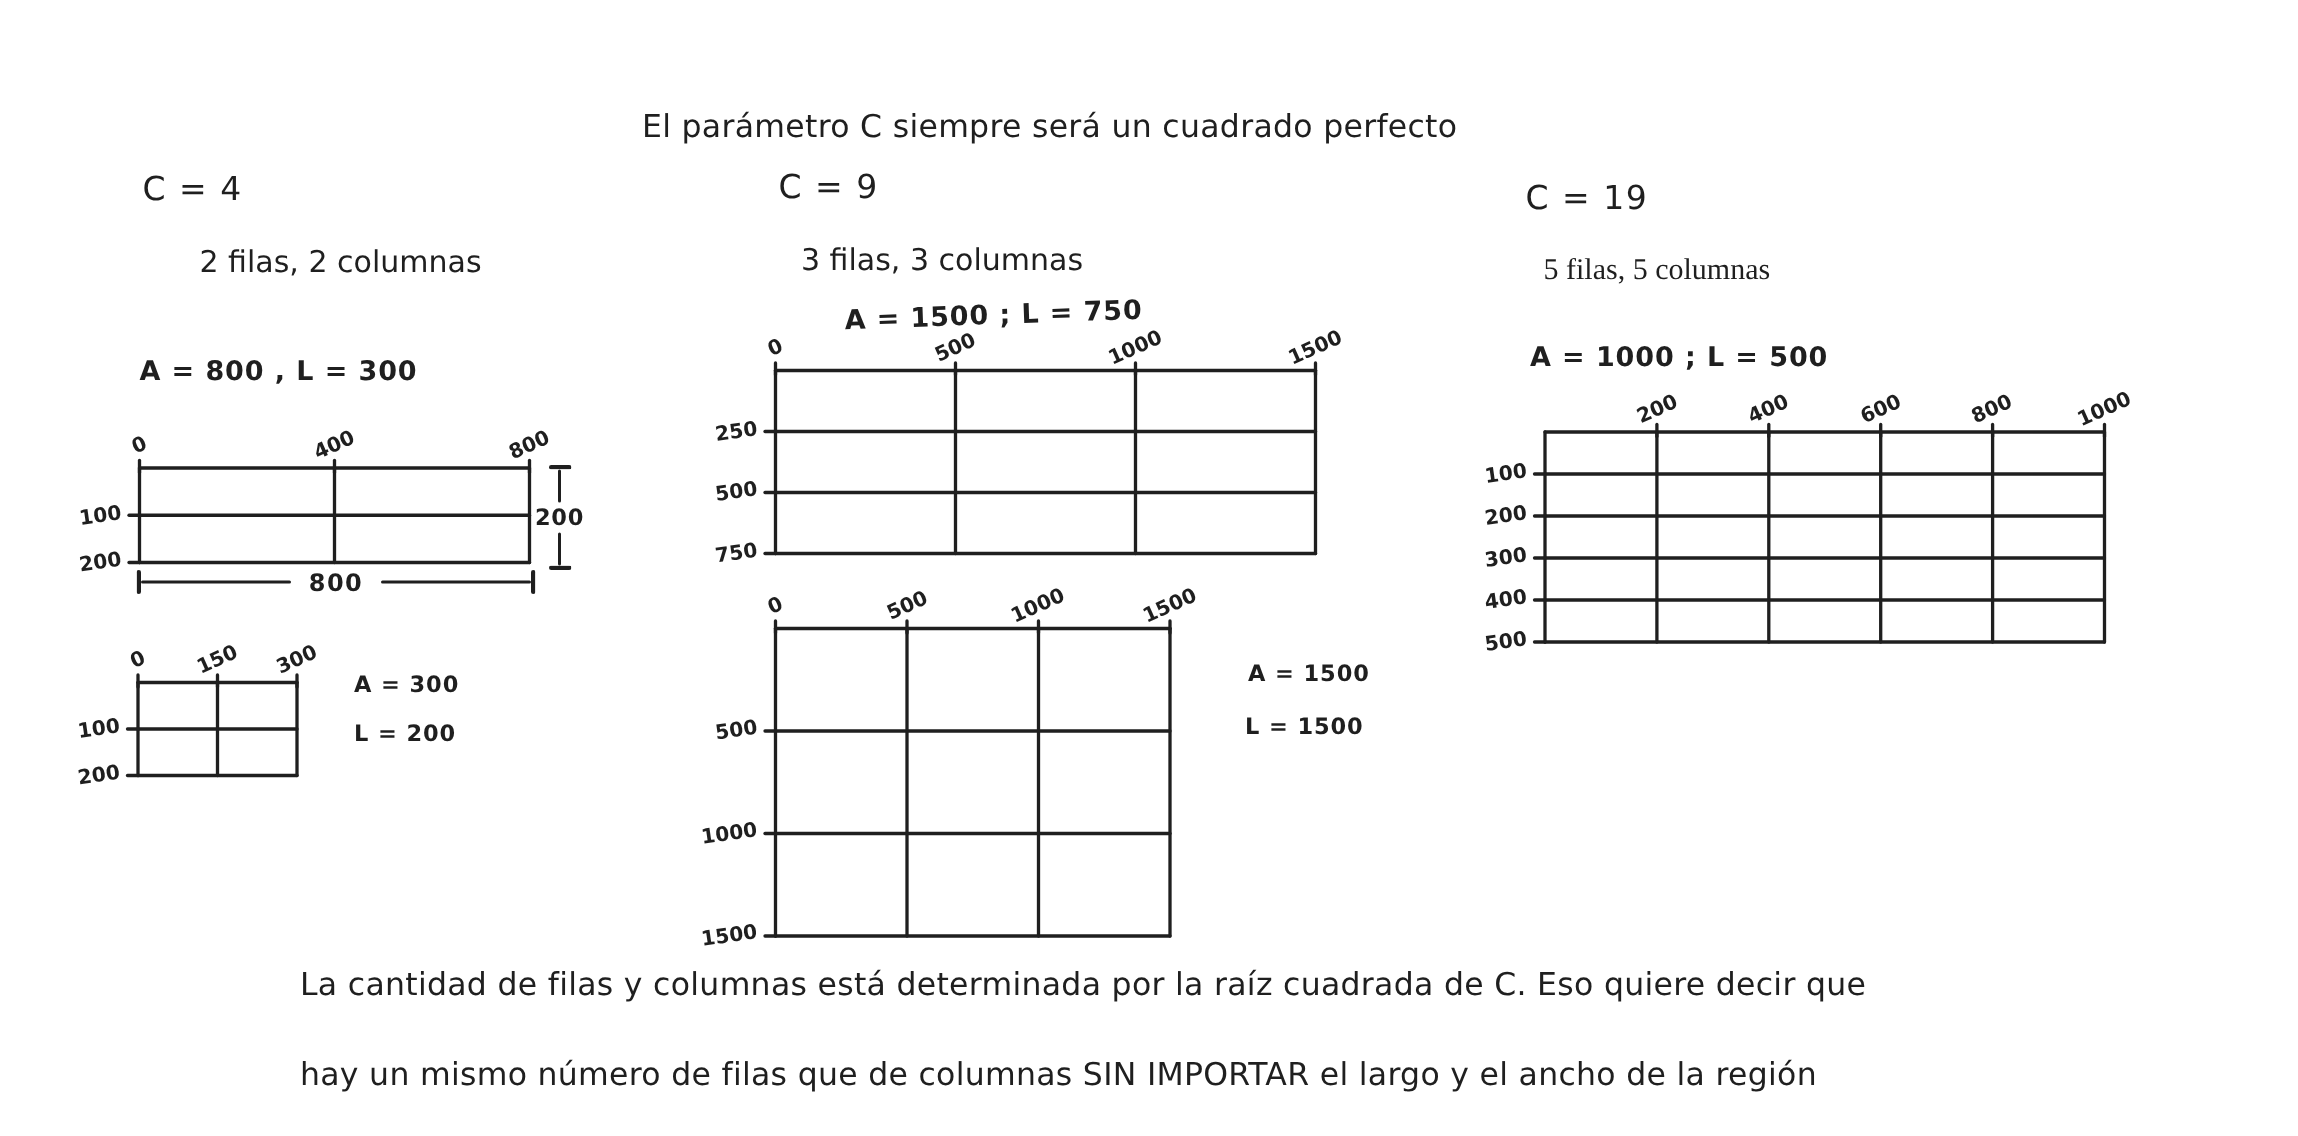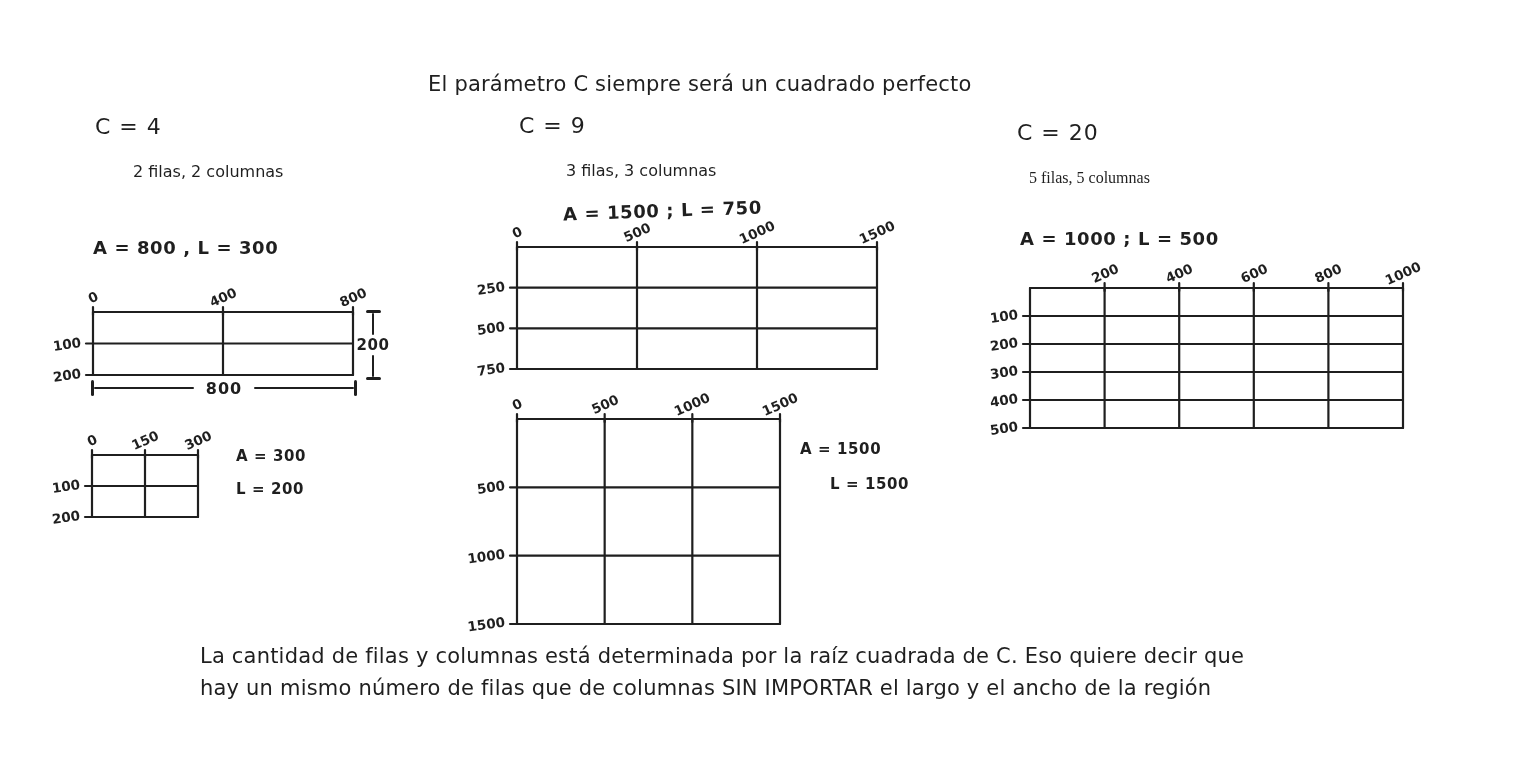--- a/index.html
+++ b/index.html
@@ -7,21 +7,21 @@
   body {
     position:relative;
     background:#ffffff;
     color:#1f1f1f;
     font-family:"DejaVu Sans", sans-serif;
     overflow:hidden;
   }
   .abs { position:absolute; white-space:nowrap; }
   .title { font-size:21px; letter-spacing:0.2px; }
   .c-label { font-size:22px; letter-spacing:1px; }
-  .caption { font-size:16px; }
+  .caption { font-size:20px; }
   .formula { font-size:18px; font-weight:bold; letter-spacing:0.6px; }
   .side-formula { font-size:15px; font-weight:bold; letter-spacing:0.6px; }
   .footer-line { font-size:21px; letter-spacing:0.2px; }
 
   .diagram { position:absolute; }
   .diagram svg { position:absolute; left:0; top:0; overflow:visible; }
   .tick {
     position:absolute;
     font-size:13.5px;
     font-weight:bold;
@@ -107,21 +107,21 @@
       <line x1="106" y1="-5" x2="106" y2="3" stroke="#1f1f1f" stroke-width="2.2" stroke-linecap="round"></line>
       <line x1="-7" y1="31" x2="0" y2="31" stroke="#1f1f1f" stroke-width="2.2" stroke-linecap="round"></line>
       <line x1="-7" y1="62" x2="0" y2="62" stroke="#1f1f1f" stroke-width="2.2" stroke-linecap="round"></line>
     </svg>
   </div>
 
 <div class="abs side-formula" style="left:236px; top:447px;">A = 300</div>
 <div class="abs side-formula" style="left:236px; top:480px;">L = 200</div>
 
 <div class="abs c-label" style="left:519px; top:113px;">C = 9</div>
-<div class="abs caption" style="left:566px; top:161px;text-align:center;">3 filas, 3 columnas</div>
+<div class="abs caption" style="left:534px; top:161px;text-align:center;">3 filas, 3 columnas</div>
 <div class="abs formula" style="left:563px; top:200px; transform:rotate(-2deg);">A = 1500 ;   L = 750</div>
 
 <div class="diagram" style="left:517px; top:247px; width:360px; height:122px;">
     <span class="tick tick-x" style="left: 0px;">0</span>
     <span class="tick tick-x" style="left: 120px;">500</span>
     <span class="tick tick-x" style="left: 240px;">1000</span>
     <span class="tick tick-x" style="left: 360px;">1500</span>
     <span class="tick tick-y" style="top: 40.6667px;">250</span>
     <span class="tick tick-y" style="top: 81.3333px;">500</span>
     <span class="tick tick-y" style="top: 122px;">750</span>
@@ -164,24 +164,24 @@
       <line x1="0" y1="-5" x2="0" y2="3" stroke="#1f1f1f" stroke-width="2.2" stroke-linecap="round"></line>
       <line x1="87.66666666666666" y1="-5" x2="87.66666666666666" y2="3" stroke="#1f1f1f" stroke-width="2.2" stroke-linecap="round"></line>
       <line x1="175.33333333333331" y1="-5" x2="175.33333333333331" y2="3" stroke="#1f1f1f" stroke-width="2.2" stroke-linecap="round"></line>
       <line x1="263" y1="-5" x2="263" y2="3" stroke="#1f1f1f" stroke-width="2.2" stroke-linecap="round"></line>
       <line x1="-7" y1="68.33333333333333" x2="0" y2="68.33333333333333" stroke="#1f1f1f" stroke-width="2.2" stroke-linecap="round"></line>
       <line x1="-7" y1="136.66666666666666" x2="0" y2="136.66666666666666" stroke="#1f1f1f" stroke-width="2.2" stroke-linecap="round"></line>
       <line x1="-7" y1="205" x2="0" y2="205" stroke="#1f1f1f" stroke-width="2.2" stroke-linecap="round"></line>
     </svg>
   </div>
 
-<div class="abs side-formula" style="left:800px; top:440px;">A = 1500</div>
+<div class="abs side-formula" style="left:832px; top:440px;">A = 1500</div>
 <div class="abs side-formula" style="left:830px; top:475px;">L = 1500</div>
 
-<div class="abs c-label" style="left:1017px; top:120px;">C = 20</div>
+<div class="abs c-label" style="left:1017px; top:120px;">C = 19</div>
 <div class="abs caption" style="left:1029px; top:169px;font-family:Liberation Serif, serif;">5 filas, 5 columnas</div>
 <div class="abs formula" style="left:1020px; top:228px;">A = 1000   ;   L = 500</div>
 
 <div class="diagram" style="left:1030px; top:288px; width:373px; height:140px;">
     <span class="tick tick-x" style="left: 74.6px;">200</span>
     <span class="tick tick-x" style="left: 149.2px;">400</span>
     <span class="tick tick-x" style="left: 223.8px;">600</span>
     <span class="tick tick-x" style="left: 298.4px;">800</span>
     <span class="tick tick-x" style="left: 373px;">1000</span>
     <span class="tick tick-y" style="top: 28px;">100</span>
@@ -209,13 +209,13 @@
       <line x1="373" y1="-5" x2="373" y2="3" stroke="#1f1f1f" stroke-width="2.2" stroke-linecap="round"></line>
       <line x1="-7" y1="28" x2="0" y2="28" stroke="#1f1f1f" stroke-width="2.2" stroke-linecap="round"></line>
       <line x1="-7" y1="56" x2="0" y2="56" stroke="#1f1f1f" stroke-width="2.2" stroke-linecap="round"></line>
       <line x1="-7" y1="84" x2="0" y2="84" stroke="#1f1f1f" stroke-width="2.2" stroke-linecap="round"></line>
       <line x1="-7" y1="112" x2="0" y2="112" stroke="#1f1f1f" stroke-width="2.2" stroke-linecap="round"></line>
       <line x1="-7" y1="140" x2="0" y2="140" stroke="#1f1f1f" stroke-width="2.2" stroke-linecap="round"></line>
     </svg>
   </div>
 
 <div class="abs footer-line" style="left:200px; top:644px;">La cantidad de filas y columnas está determinada por la raíz cuadrada de C. Eso quiere decir que</div>
-<div class="abs footer-line" style="left:200px; top:676px;">hay un mismo número de filas que de columnas SIN IMPORTAR el largo y el ancho de la región</div>
+<div class="abs footer-line" style="left:200px; top:704px;">hay un mismo número de filas que de columnas SIN IMPORTAR el largo y el ancho de la región</div>
 
 </body></html>

